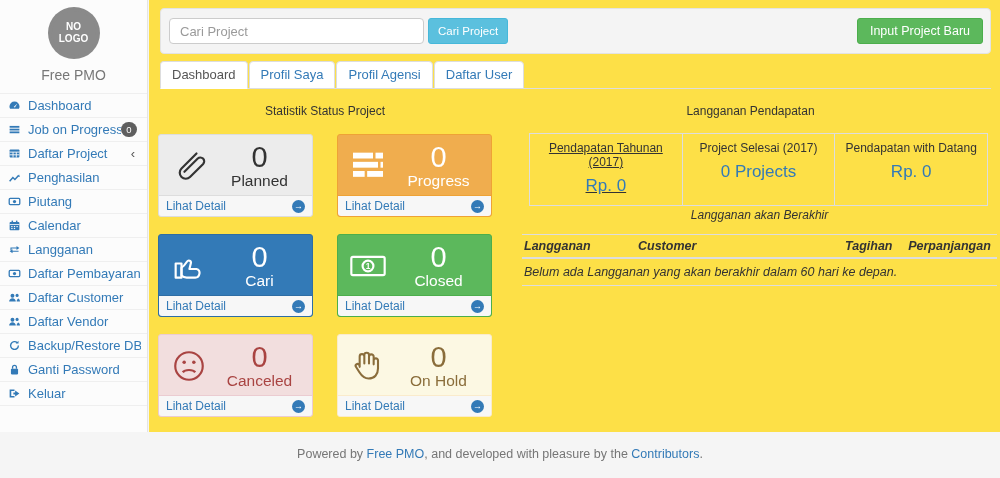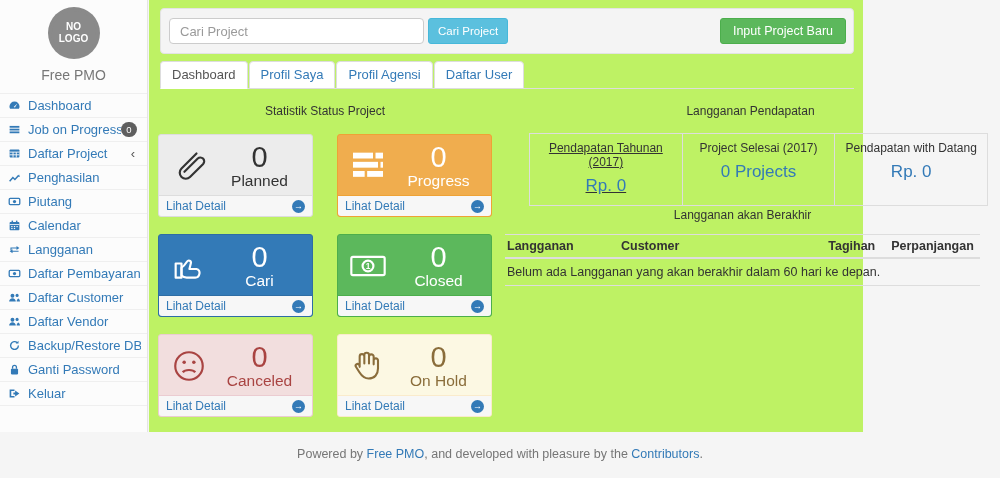--- a/index.html
+++ b/index.html
@@ -36,21 +36,21 @@
   .nav-icon { width:15px; height:13px; margin-right:5px; display:inline-flex; align-items:center; flex:0 0 15px; }
   .nav-icon svg { width:13px; height:13px; }
   .nav-label { flex:1; white-space:nowrap; overflow:hidden; }
   .nav-badge {
     background:#5f5f5f; color:#fff; font-size:9.5px; line-height:15px;
     min-width:16px; height:15px; border-radius:8px; text-align:center;
     padding:0 4px; margin-right:4px;
   }
   .nav-chevron { color:#555; font-size:13px; margin-right:6px; }
   
-  .main { position:absolute; left:149px; top:0; width:714px; height:432px; background:#bef264; }
+  .main { position:absolute; left:149px; top:0; width:851px; height:432px; background:#fde047; }
   .topbar {
     position:absolute; left:11px; top:8px; right:9px; height:46px;
     background:#f4f4f4; border:1px solid #e3e3e3; border-radius:4px;
   }
   .search-input {
     position:absolute; left:8px; top:9px; width:255px; height:26px;
     border:1px solid #ccc; border-radius:4px; padding:0 10px;
     font-size:13px; color:#555; font-family:inherit; background:#fff;
   }
   .search-input::placeholder { color:#9a9a9a; }
@@ -104,21 +104,21 @@
   .income-section { position:absolute; left:364px; top:104px; width:475px; }
   .stat-table { margin-top:15px; display:flex; }
   .stat-cell {
     flex:1; border:1px solid #ddd; margin-left:-1px; text-align:center;
     padding:7px 4px 9px;
   }
   .stat-cell:first-child { margin-left:16px;text-decoration:underline; }
   .stat-label { font-size:12px; color:#333; }
   .stat-value { font-size:17px; color:#337ab7; margin-top:7px; }
   
-  .subscription-section { position:absolute; left:356px; top:208px; width:475px; }
+  .subscription-section { position:absolute; left:373px; top:208px; width:475px;font-style:italic; }
   .sub-table { width:100%; border-collapse:collapse; margin-top:12px; }
   .sub-table th {
     border-top:1px solid #ddd; border-bottom:2px solid #ddd;
     font-size:12.5px; text-align:left; padding:4px 2px; color:#333;
   }
   .sub-table th.col-tagihan, .sub-table th.col-perpanjangan { text-align:center; }
   .sub-table td {
     font-size:12.5px; padding:6px 2px; border-bottom:1px solid #ddd; color:#333;
   }
   

